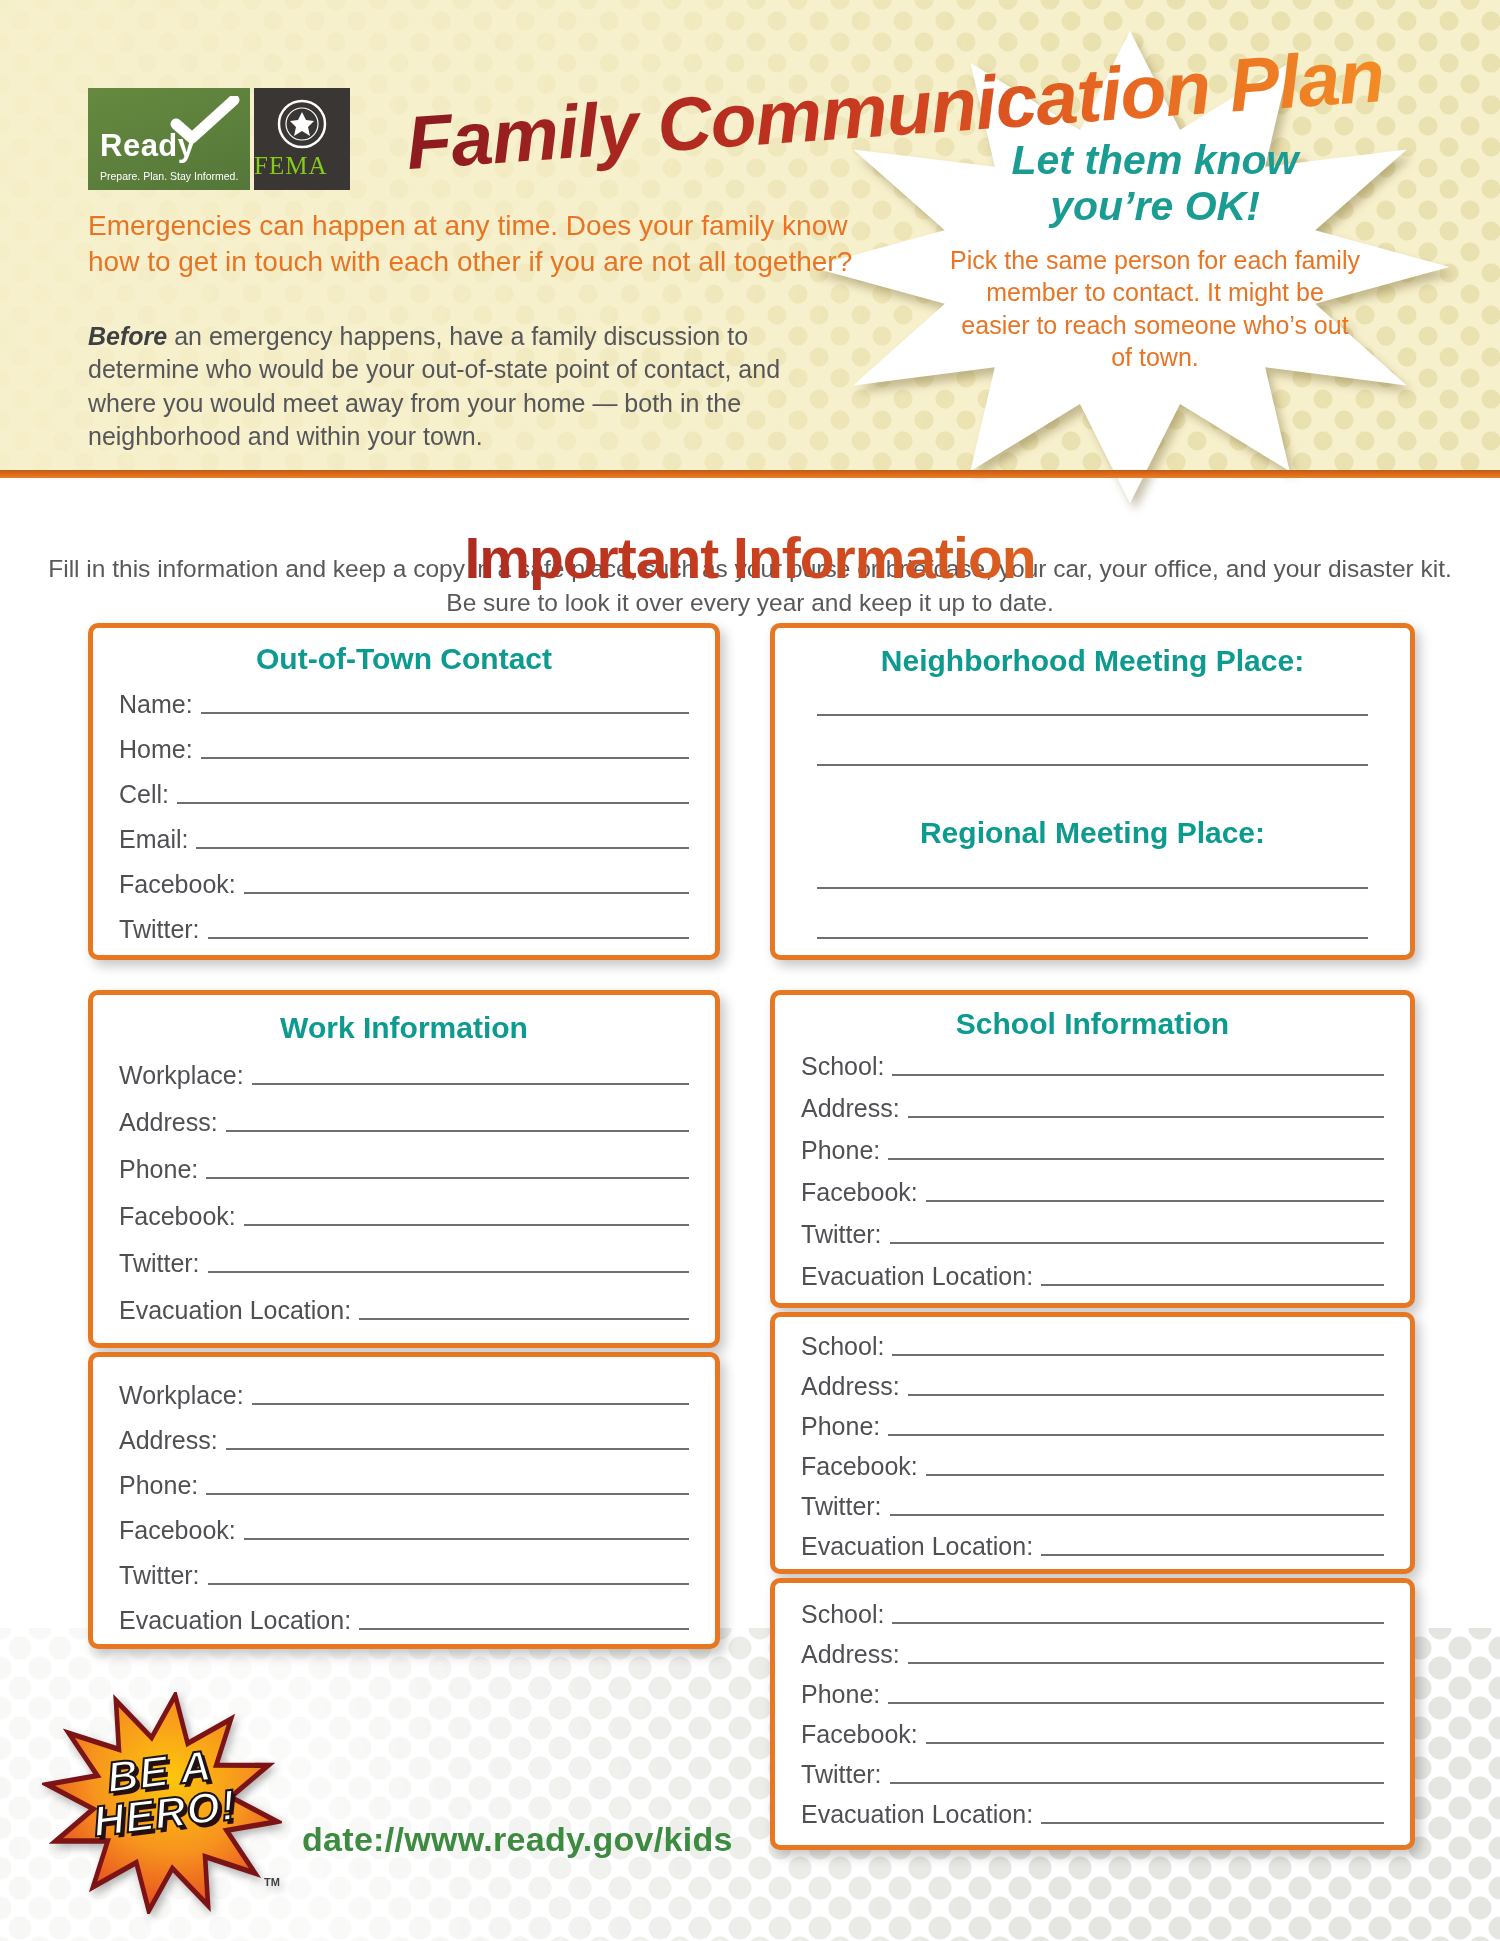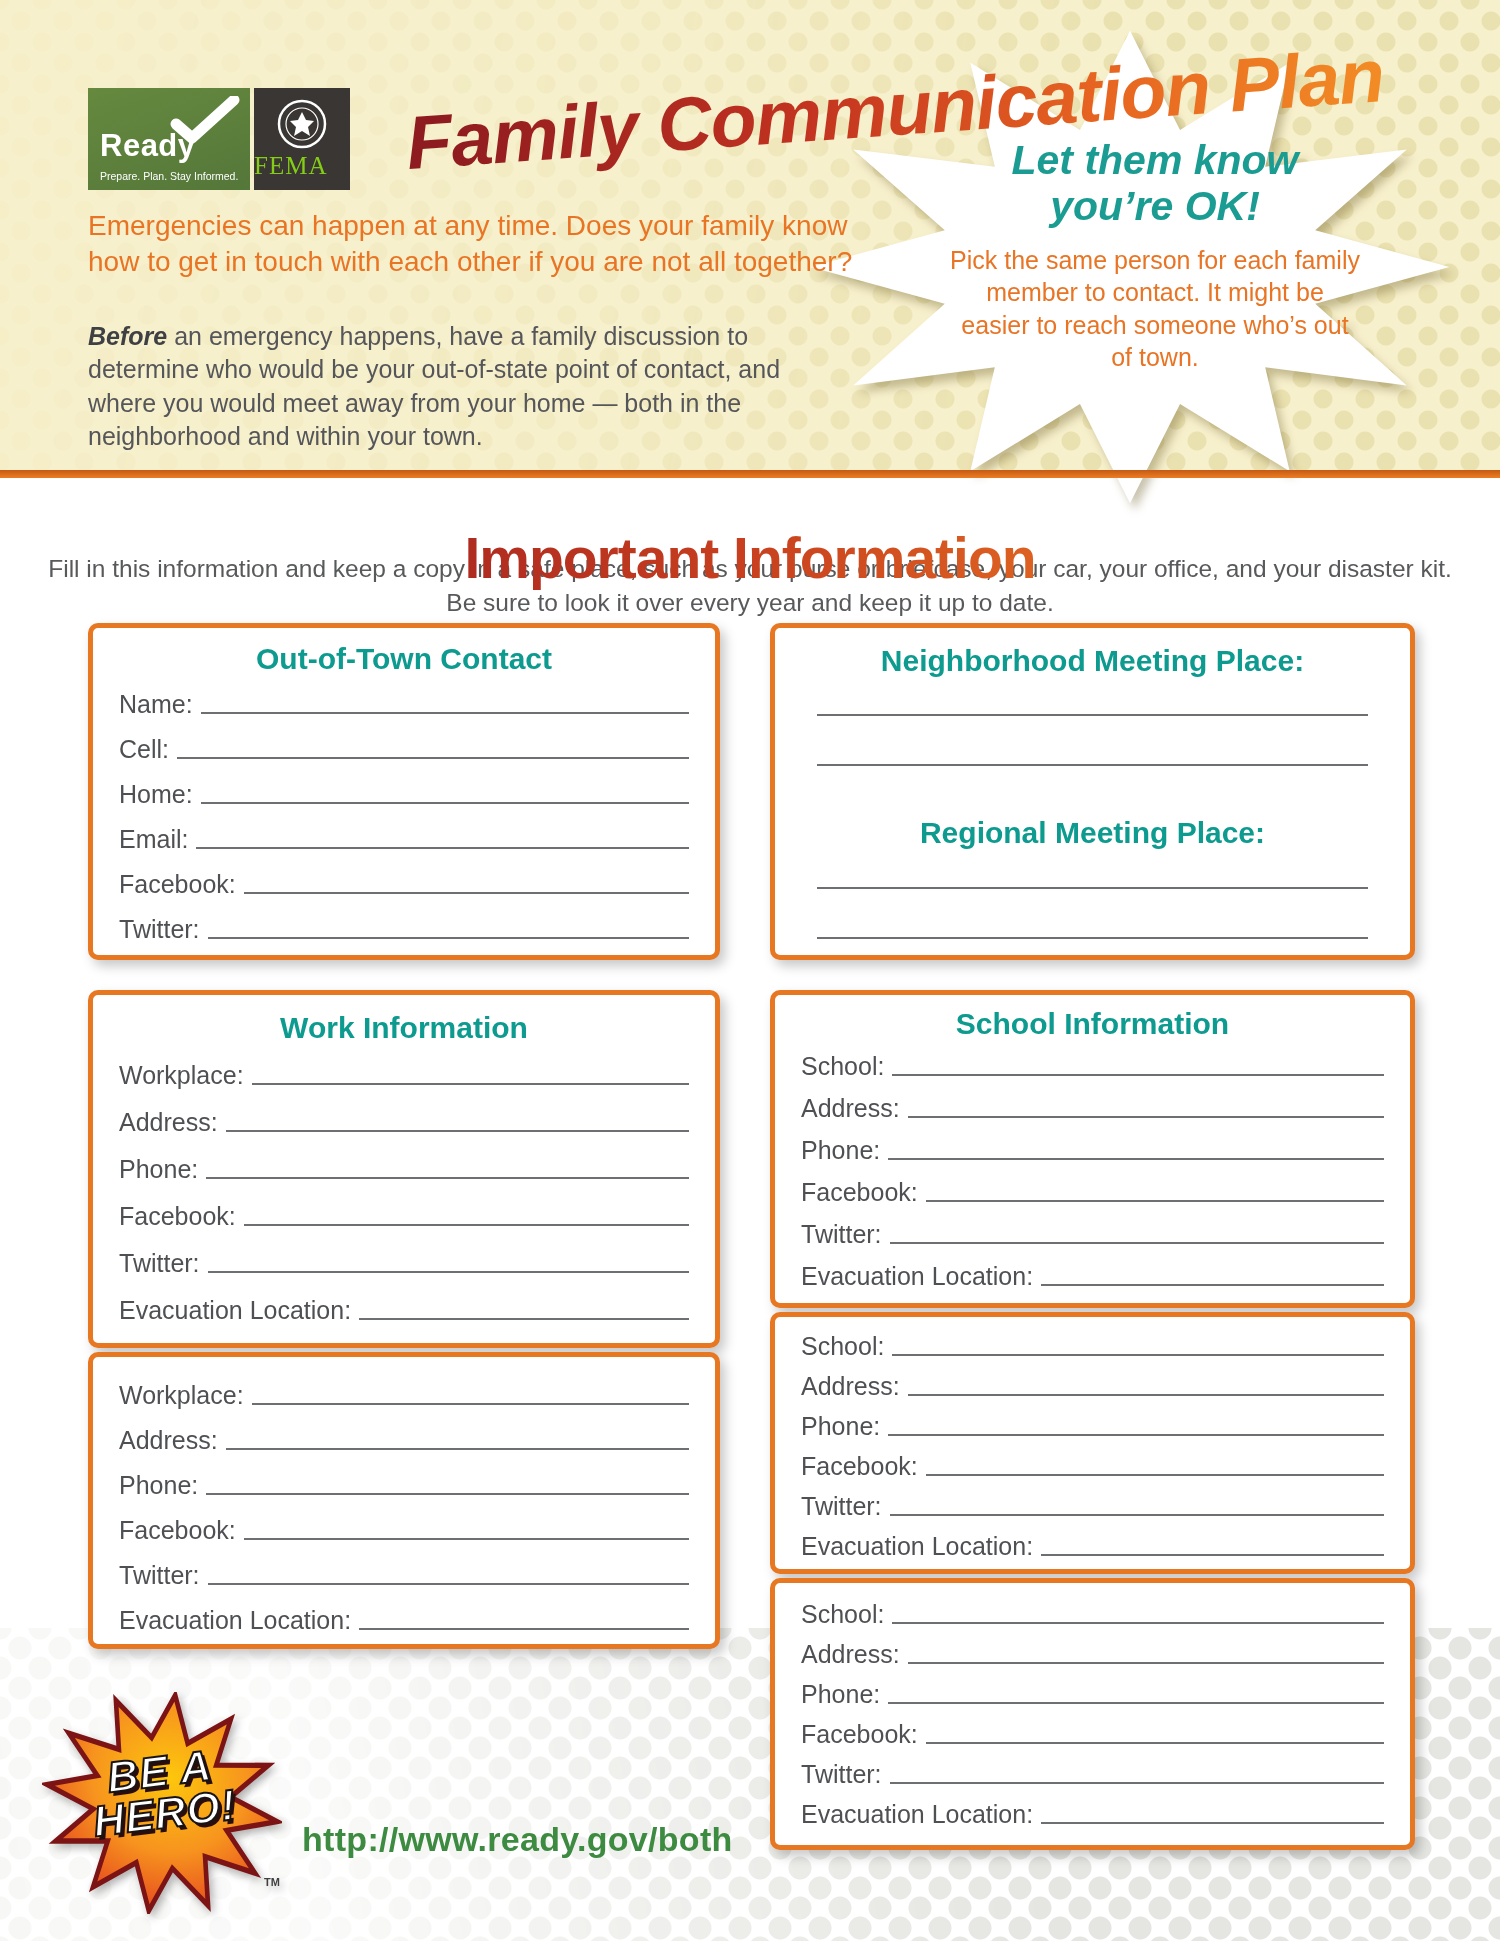--- a/index.html
+++ b/index.html
@@ -151,25 +151,25 @@
   <p class="instr"><span>Fill in this information and keep a copy in a safe place, such as your purse or briefcase, your car, your office, and your disaster kit.</span><br><span>Be sure to look it over every year and keep it up to date.</span></p>
 
   <div class="box box-oot">
     <div class="panel">
       <h3 class="box-title">Out-of-Town Contact</h3>
       <div class="row">
           <span class="lbl">Name:</span>
           <span class="fline"></span>
         </div>
       <div class="row">
+          <span class="lbl">Home:</span>
+          <span class="fline"></span>
+        </div>
+      <div class="row">
           <span class="lbl">Cell:</span>
-          <span class="fline"></span>
-        </div>
-      <div class="row">
-          <span class="lbl">Home:</span>
           <span class="fline"></span>
         </div>
       <div class="row">
           <span class="lbl">Email:</span>
           <span class="fline"></span>
         </div>
       <div class="row">
           <span class="lbl">Facebook:</span>
           <span class="fline"></span>
         </div>
@@ -340,15 +340,15 @@
           <stop offset="78%" stop-color="#E8541F"></stop>
           <stop offset="100%" stop-color="#A01C1F"></stop>
         </radialGradient>
       </defs>
       <polygon fill="url(#heroGrad)" stroke="#7C1315" stroke-width="12" transform="rotate(8 310 250)" points="610,250 484,288 570,373 437,354 460,462 357,392 310,495 263,392 160,462 183,354 50,373 136,288 10,250 136,212 50,128 183,146 160,38 263,108 310,5 357,108 460,38 437,146 570,128 484,212"></polygon>
     </svg>
     <div class="hero-text"><span>BE A</span><br><span>HERO!</span></div>
     <div class="hero-tm">TM</div>
   </div>
 
-  <div class="url">http://www.ready.gov/both</div>
+  <div class="url">date://www.ready.gov/kids</div>
 
 </div>
 
 </body></html>

